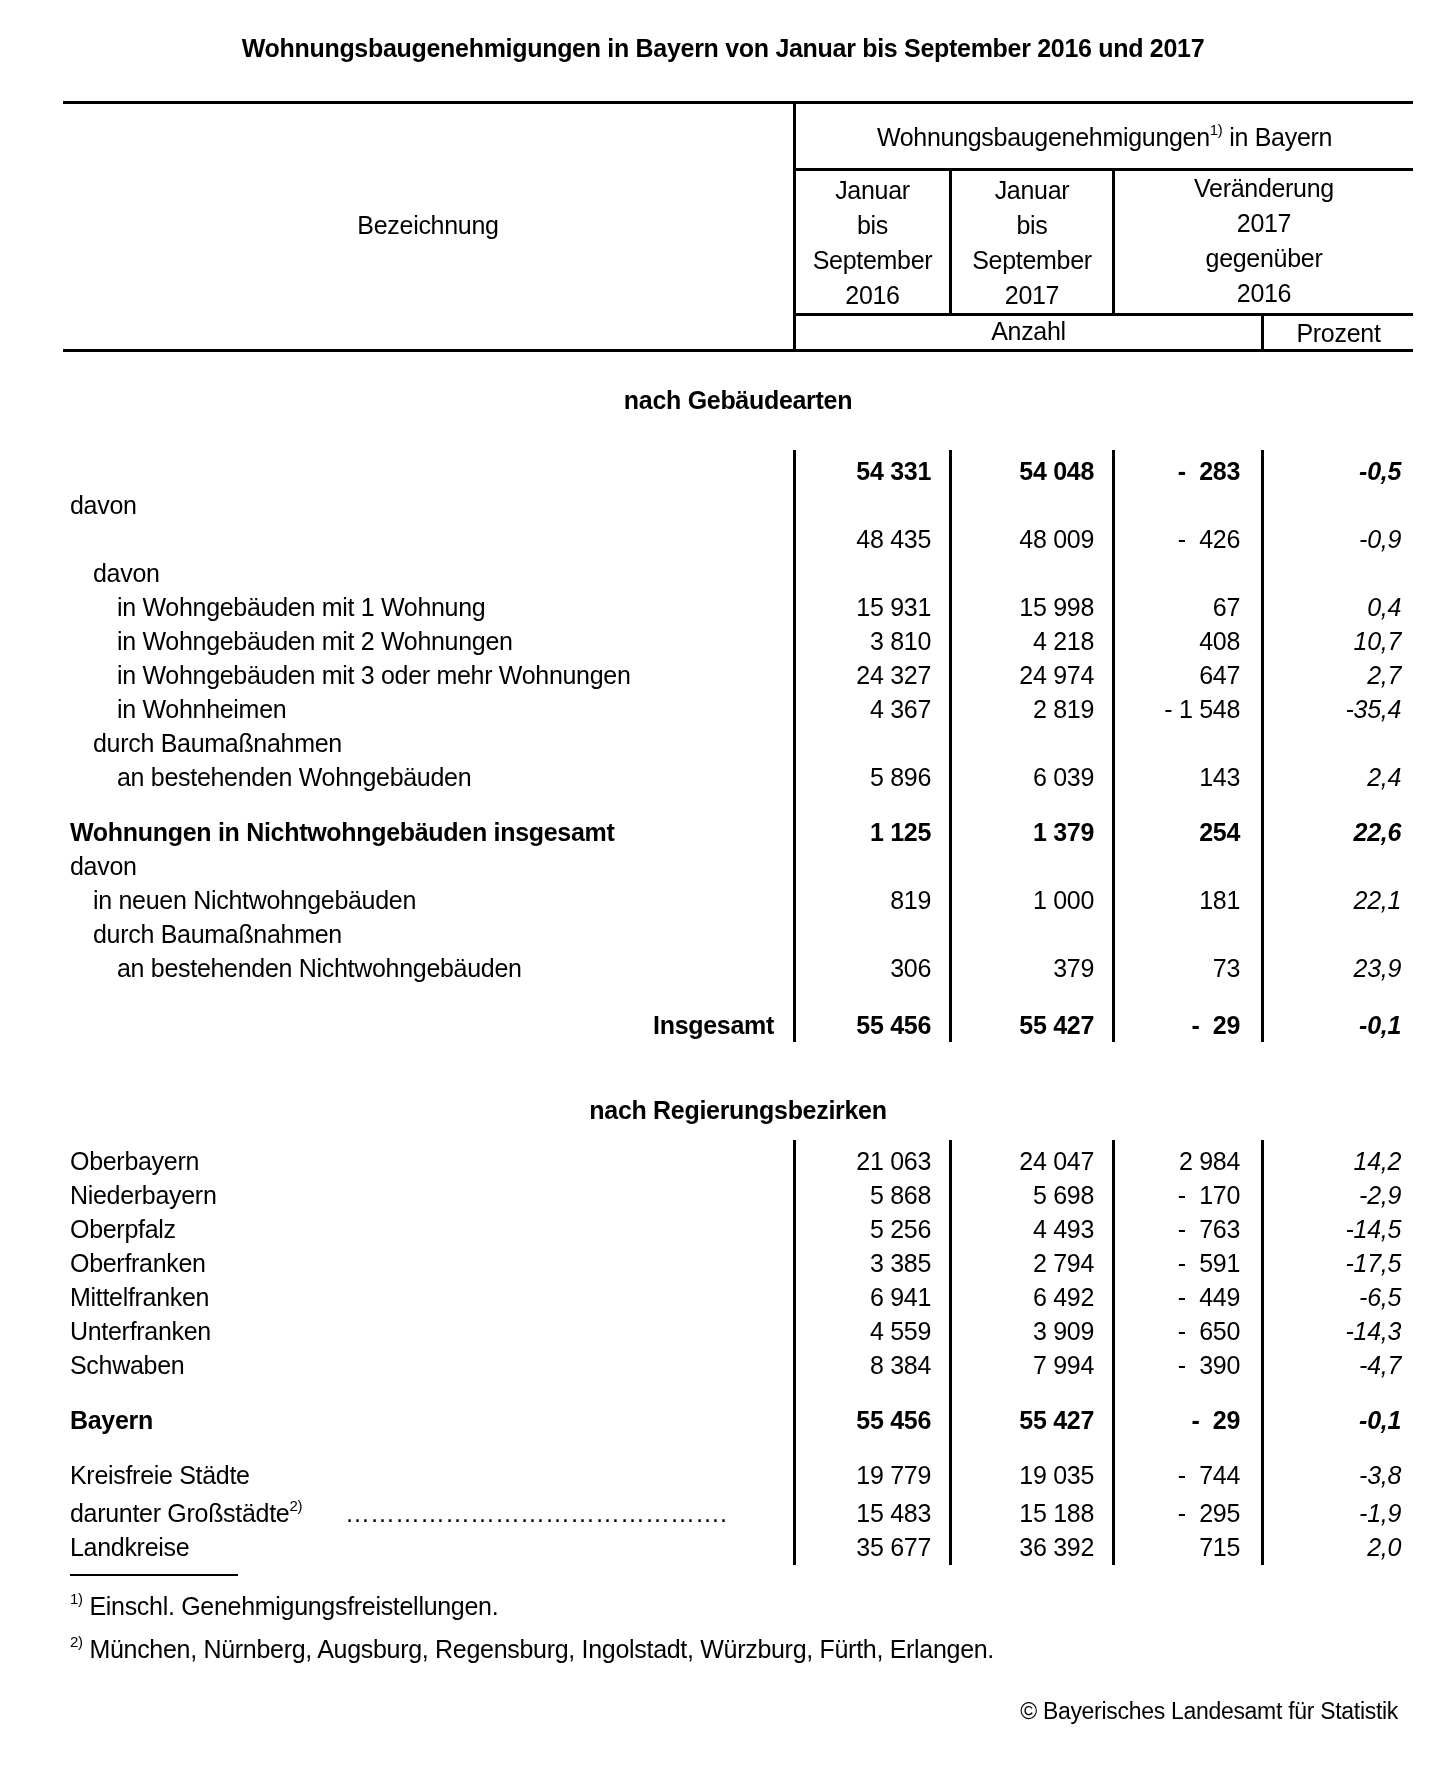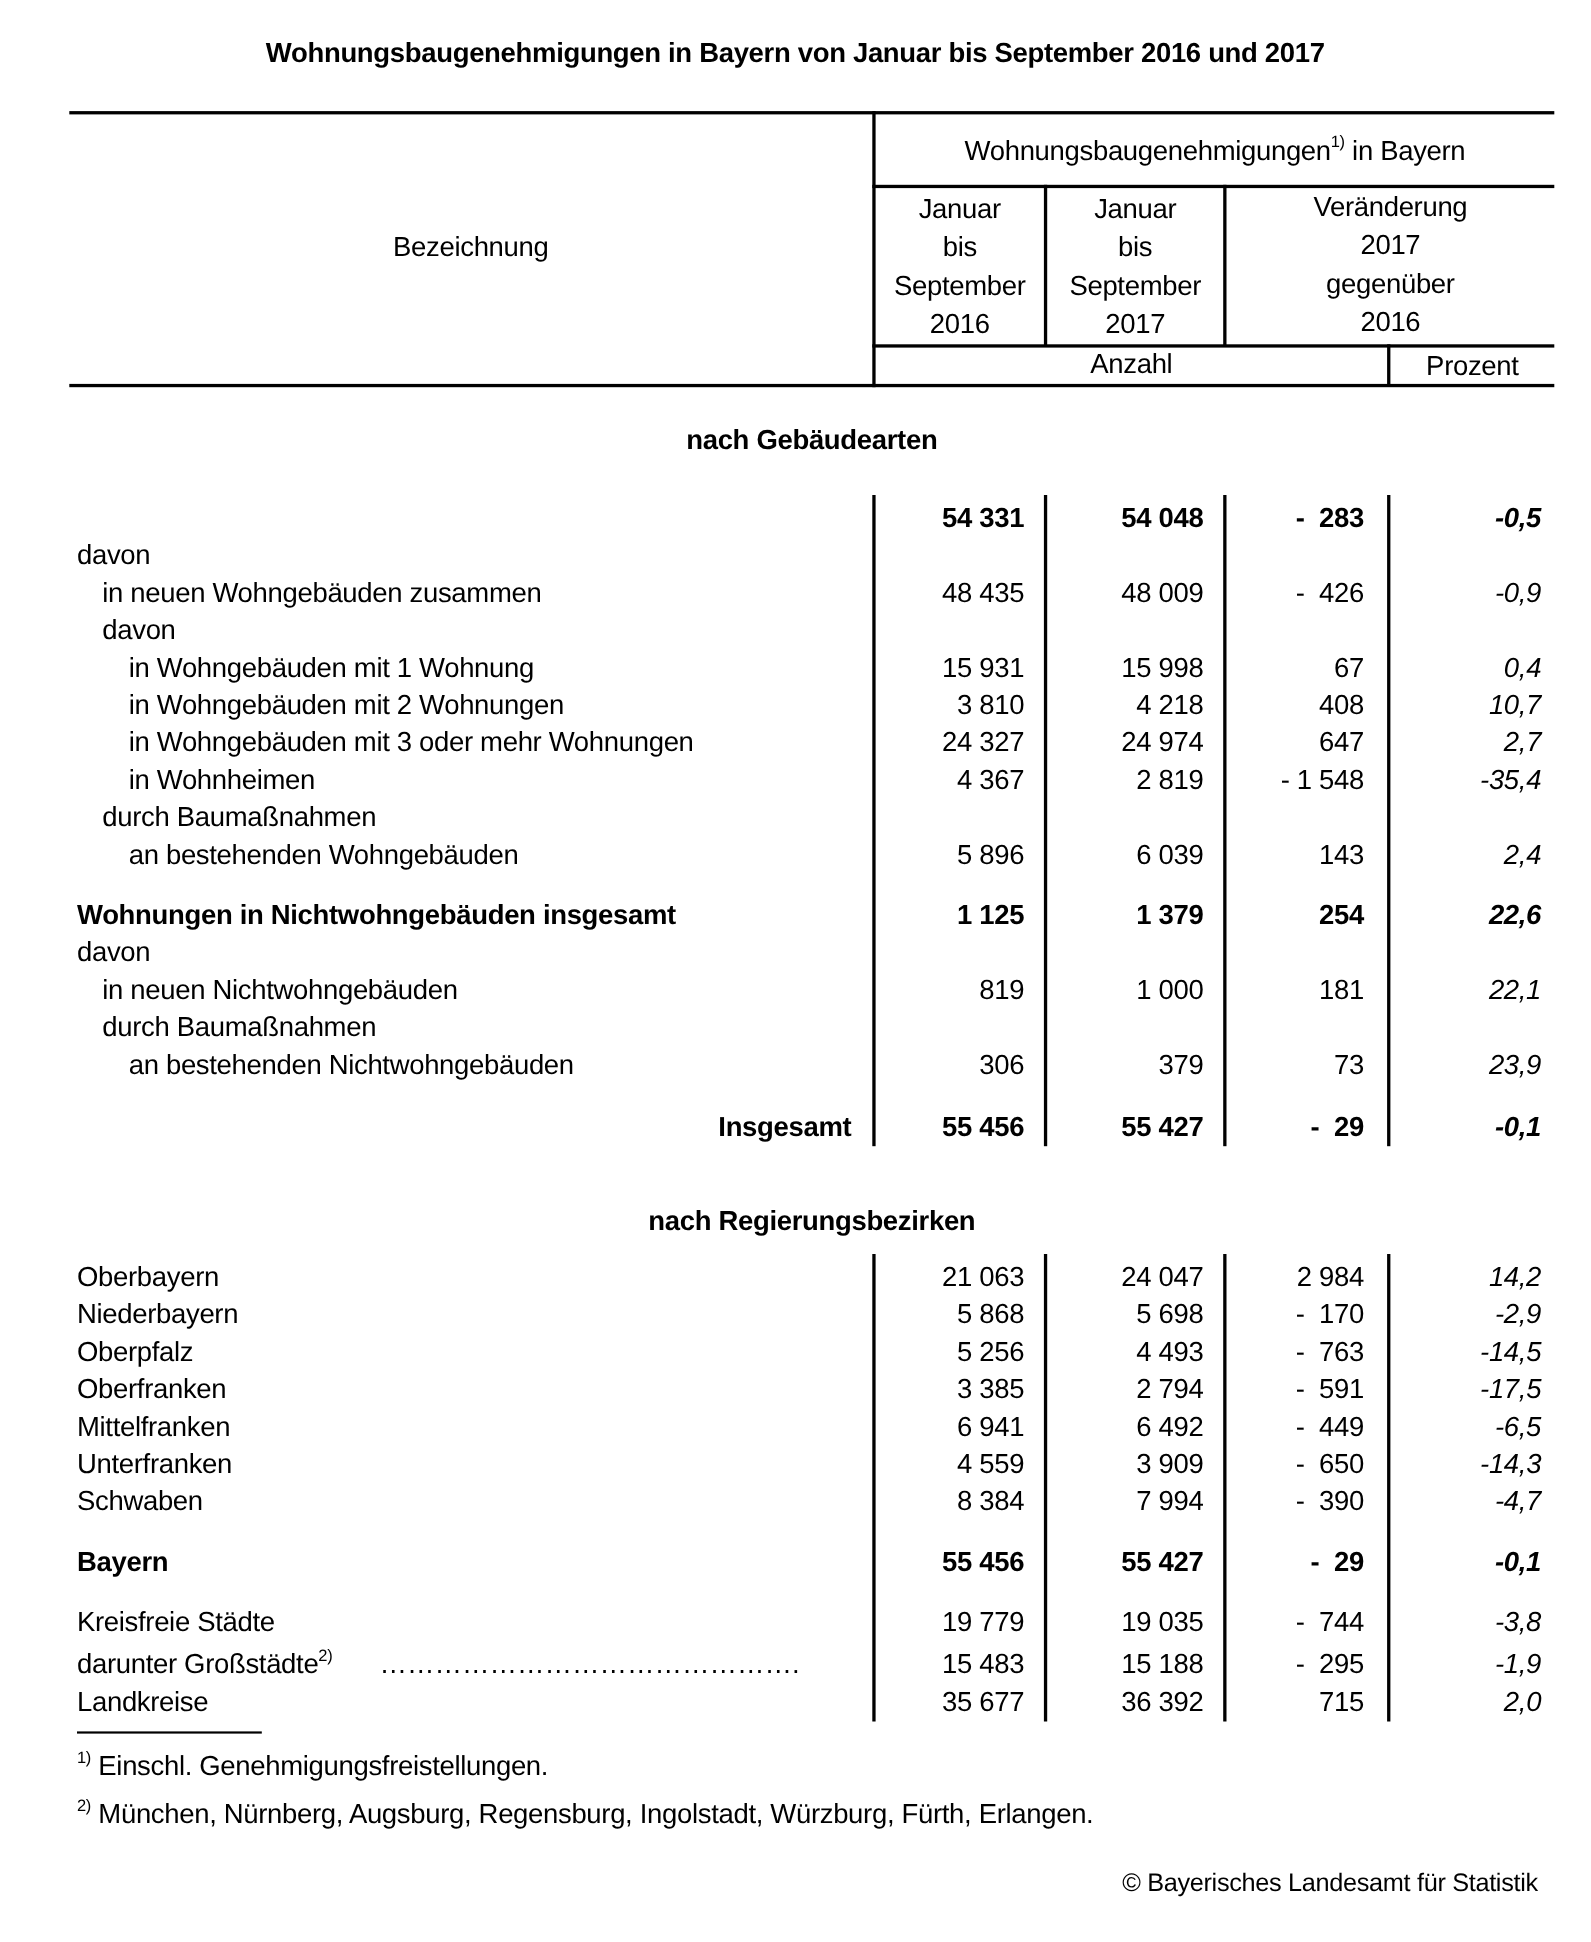--- a/index.html
+++ b/index.html
@@ -85,21 +85,20 @@
     <div class="row bold" style="top: 454px;">
       <span class="c c1">54 331</span>
       <span class="c c2">54 048</span>
       <span class="c c3">-  283</span>
       <span class="c c4">-0,5</span>
     </div>
     <div class="row" style="top: 488px;">
       <span class="label">davon</span>
     </div>
     <div class="row indent1" style="top: 522px;">
-      <span class="label">in neuen Wohngebäuden zusammen</span>
       <span class="c c1">48 435</span>
       <span class="c c2">48 009</span>
       <span class="c c3">-  426</span>
       <span class="c c4">-0,9</span>
     </div>
     <div class="row indent1" style="top: 556px;">
       <span class="label">davon</span>
     </div>
     <div class="row indent2" style="top: 590px;">
       <span class="label">in Wohngebäuden mit 1 Wohnung</span>

